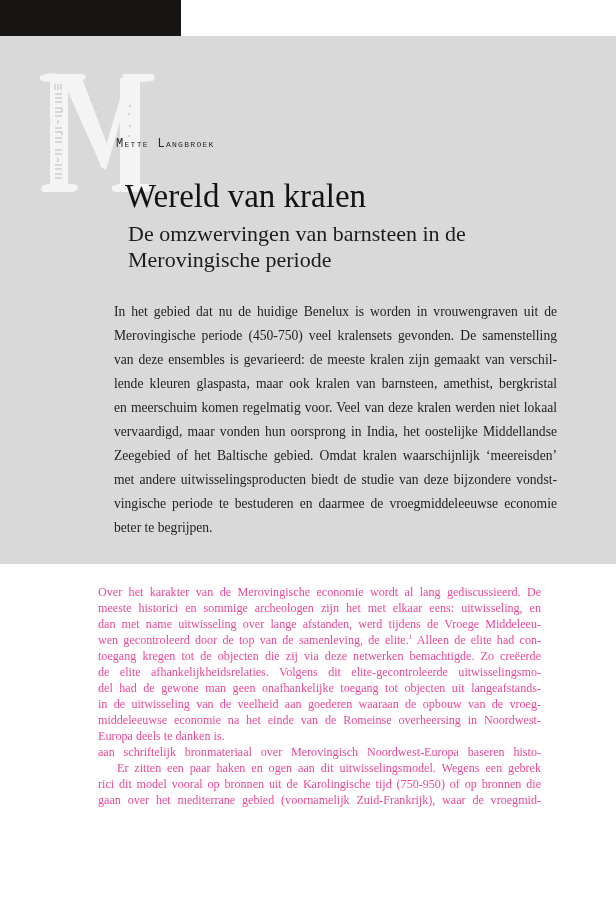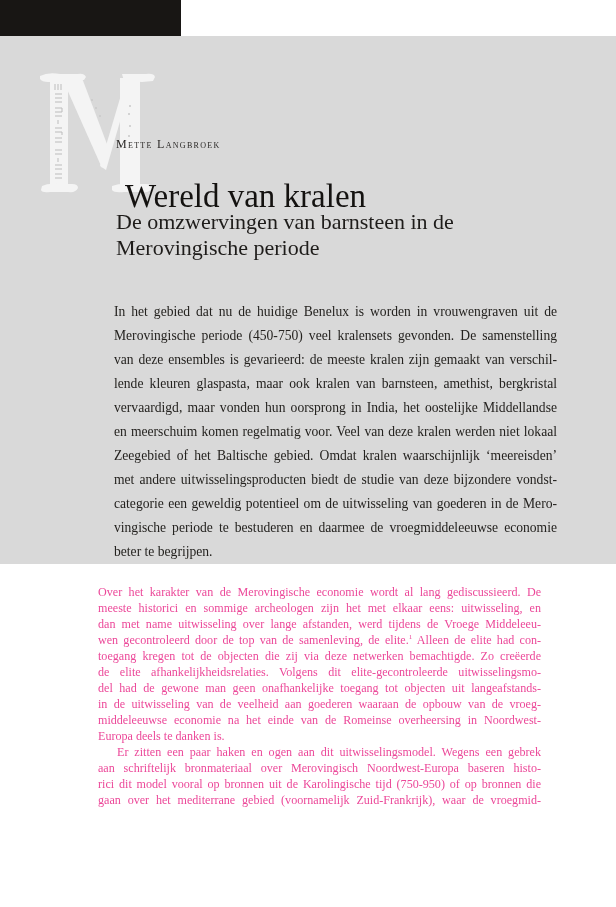--- a/index.html
+++ b/index.html
@@ -31,21 +31,21 @@
     .initial-m {
       position: absolute;
       left: 38px; top: 70px;
       width: 118px; height: 126px;
     }
     .initial-m svg { width: 100%; height: 100%; display: block; }
 
     .author {
       position: absolute;
       left: 116px; top: 137px;
-      font-family: Liberation Serif, serif;
+      font-family: Liberation Mono, monospace;
       font-size: 12px;
       letter-spacing: 1.3px;
       font-variant: small-caps;
       color: #2a2826;
       white-space: nowrap;
     }
     .title {
       position: absolute;
       left: 114px; top: 166px;
       font-family: "Liberation Serif", serif;
@@ -57,21 +57,21 @@
       font-weight: normal;
     }
     .subtitle {
       position: absolute;
       left: 116px; top: 209px;
       width: 400px;
       font-family: "Liberation Serif", serif;
       font-size: 22px;
       line-height: 26px;
       color: #1e1c1a;
-      margin: 0;
+      margin: 12px;
       font-weight: normal;
     }
     .abstract {
       position: absolute;
       left: 98px; top: 284px;
       width: 443px;
       font-family: "Liberation Serif", serif;
       font-size: 13.6px;
       line-height: 24px;
       text-align: justify;
@@ -156,37 +156,36 @@
 
 <h1 class="title">Wereld van kralen</h1>
 
 <h2 class="subtitle">De omzwervingen van barnsteen in de Merovingische periode</h2>
 
 <div class="abstract">
   <span class="line">In het gebied dat nu de huidige Benelux is worden in vrouwengraven uit de</span>
   <span class="line">Merovingische periode (450-750) veel kralensets gevonden. De samenstelling</span>
   <span class="line">van deze ensembles is gevarieerd: de meeste kralen zijn gemaakt van verschil-</span>
   <span class="line">lende kleuren glaspasta, maar ook kralen van barnsteen, amethist, bergkristal</span>
+  <span class="line">en meerschuim komen regelmatig voor. Veel van deze kralen werden niet lokaal</span>
   <span class="line">vervaardigd, maar vonden hun oorsprong in India, het oostelijke Middellandse</span>
-  <span class="line">en meerschuim komen regelmatig voor. Veel van deze kralen werden niet lokaal</span>
   <span class="line">Zeegebied of het Baltische gebied. Omdat kralen waarschijnlijk ‘meereisden’</span>
   <span class="line">met andere uitwisselingsproducten biedt de studie van deze bijzondere vondst-</span>
-  <span class="line">categorie een geweldig potentieel om de uitwisseling van goederen in de Mero-</span>
   <span class="line">vingische periode te bestuderen en daarmee de vroegmiddeleeuwse economie</span>
   <span class="line last">beter te begrijpen.</span>
 </div>
 
 <div class="body-text">
   <span class="line">Over het karakter van de Merovingische economie wordt al lang gediscussieerd. De</span>
   <span class="line">meeste historici en sommige archeologen zijn het met elkaar eens: uitwisseling, en</span>
   <span class="line">dan met name uitwisseling over lange afstanden, werd tijdens de Vroege Middeleeu-</span>
   <span class="line"><span>wen gecontroleerd door de top van de samenleving, de elite.</span><sup class="footnote-ref">1</sup><span> Alleen de elite had con-</span></span>
   <span class="line">toegang kregen tot de objecten die zij via deze netwerken bemachtigde. Zo creëerde</span>
   <span class="line">de elite afhankelijkheidsrelaties. Volgens dit elite-gecontroleerde uitwisselingsmo-</span>
   <span class="line">del had de gewone man geen onafhankelijke toegang tot objecten uit langeafstands-</span>
   <span class="line">in de uitwisseling van de veelheid aan goederen waaraan de opbouw van de vroeg-</span>
   <span class="line">middeleeuwse economie na het einde van de Romeinse overheersing in Noordwest-</span>
   <span class="line last">Europa deels te danken is.</span>
+  <span class="line">aan schriftelijk bronmateriaal over Merovingisch Noordwest-Europa baseren histo-</span>
   <span class="line indent">Er zitten een paar haken en ogen aan dit uitwisselingsmodel. Wegens een gebrek</span>
-  <span class="line">aan schriftelijk bronmateriaal over Merovingisch Noordwest-Europa baseren histo-</span>
   <span class="line">rici dit model vooral op bronnen uit de Karolingische tijd (750-950) of op bronnen die</span>
   <span class="line">gaan over het mediterrane gebied (voornamelijk Zuid-Frankrijk), waar de vroegmid-</span>
 </div>
 
 </body></html>

